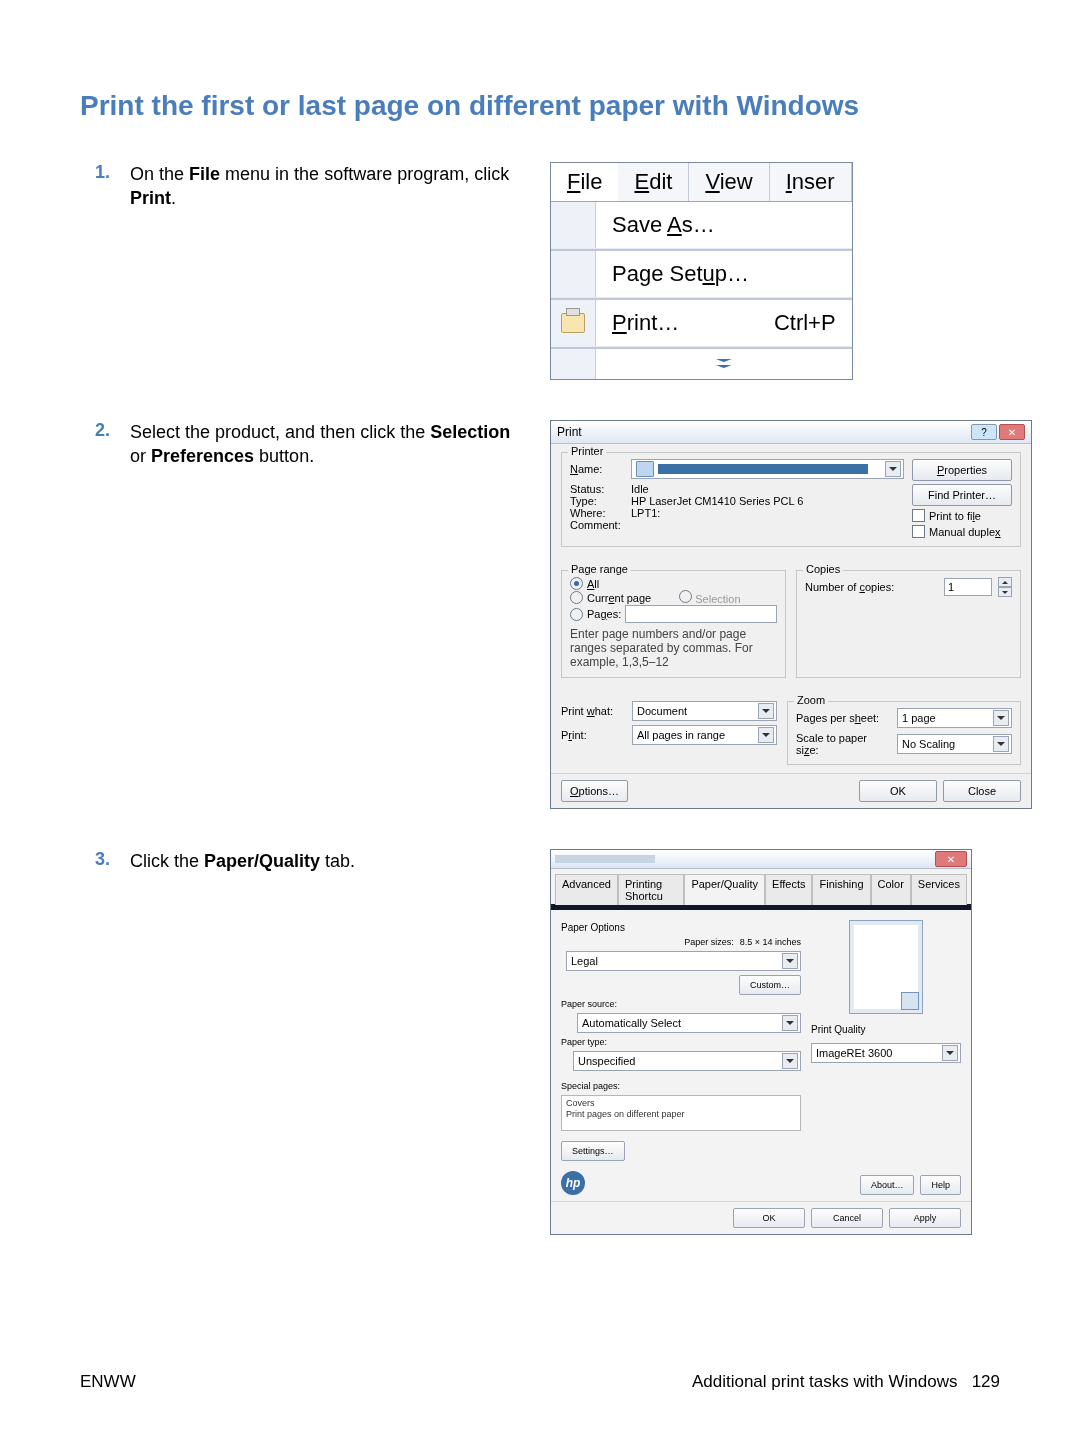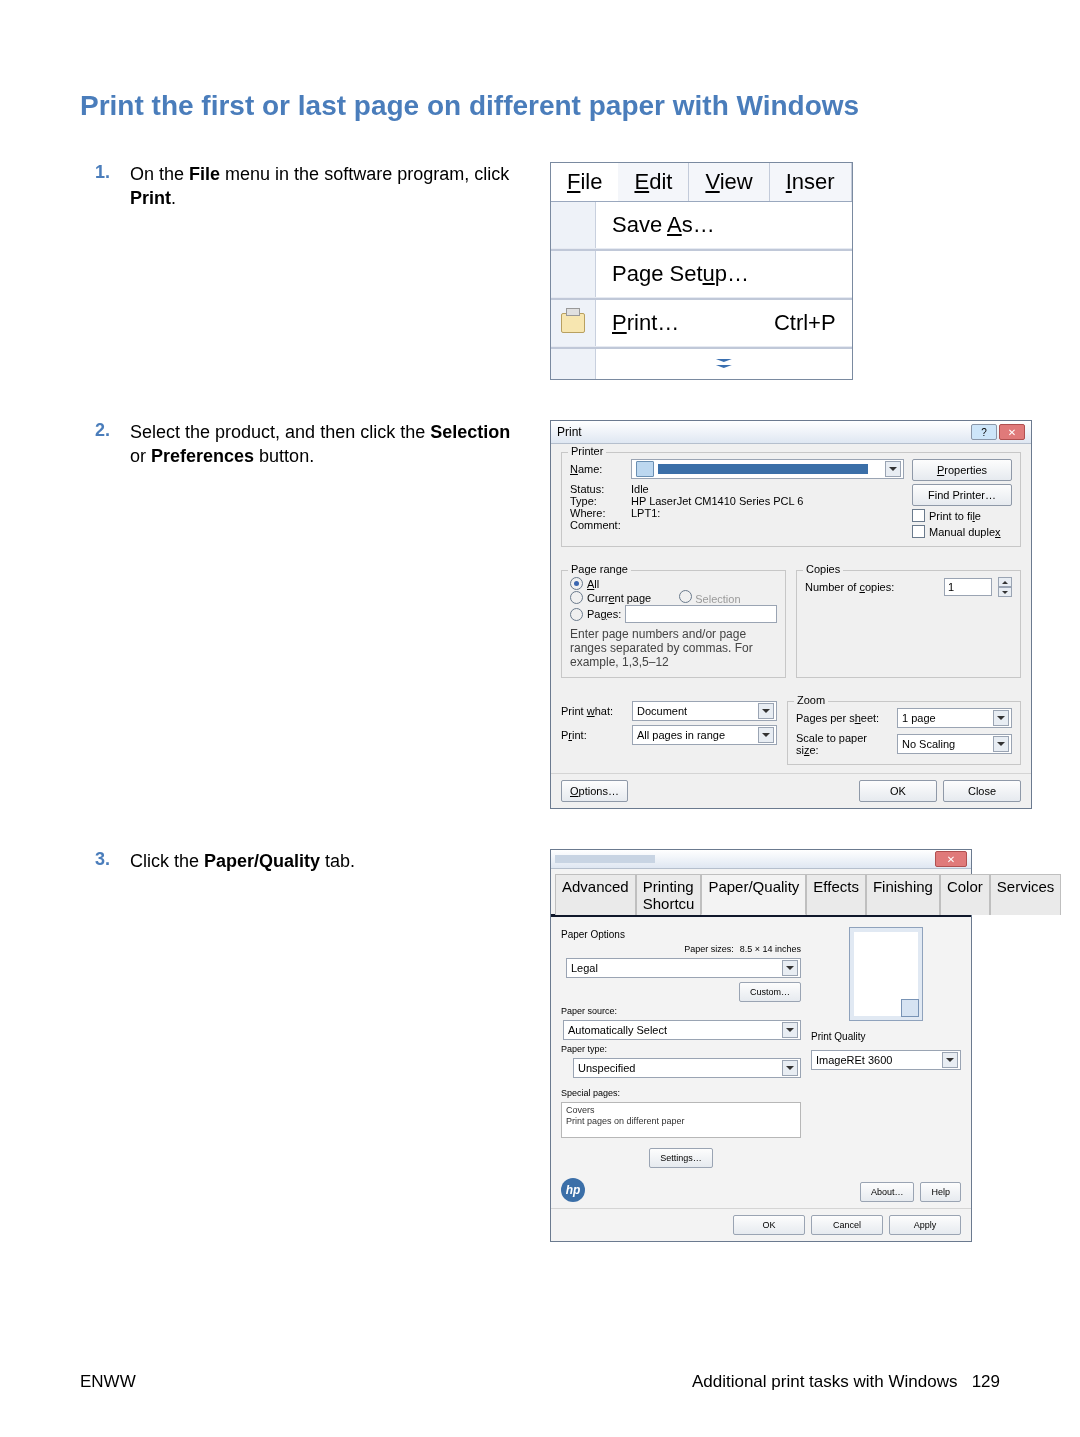--- a/index.html
+++ b/index.html
@@ -63,21 +63,21 @@
   .spin .dn::after{content:"";border-left:3px solid transparent;border-right:3px solid transparent;border-top:3px solid #333}
   .collate-ico{width:48px;height:30px;border:1px solid #b0b8c4;background:#fff;margin-right:4px;position:relative}
   .collate-ico::before{content:"";position:absolute;left:6px;top:4px;width:14px;height:20px;border:1px solid #9aa;background:#fff;box-shadow:3px -3px 0 #fff,3px -3px 0 1px #9aa}
   .tiny{font-size:12px;color:#444}
   .dis{color:#9a9a9a}
   .dlg-foot{display:flex;justify-content:space-between;padding:6px 10px;border-top:1px solid #d4d4d4}
 
   
   .pdlg{width:420px;border:1px solid #6b7a8f;font-family:"Tahoma","Segoe UI",sans-serif;background:#f3f3f3;font-size:10px;color:#000}
   .pdlg-title{height:18px;background:linear-gradient(#fff,#dfe7f2);border-bottom:1px solid #b5bfcd;display:flex;align-items:center;justify-content:space-between;padding:0 4px}
-  .tabs{display:flex;border-bottom:3px solid #0f172a;padding:4px 4px 0 4px;gap:0;font-size:15px}
+  .tabs{display:flex;border-bottom:6px solid #0f172a;padding:4px 4px 0 4px;gap:0;font-size:11px}
   .tabs .t{padding:3px 6px;border:1px solid #bfbfbf;border-bottom:none;background:#eaeaea;position:relative;top:1px}
   .tabs .t.active{background:#f3f3f3;border-bottom:1px solid #f3f3f3}
   .pbody{display:flex;gap:10px;padding:10px}
   .pbody .left{flex:1;display:flex;flex-direction:column;gap:4px}
   .pbody .rightc{width:150px;display:flex;flex-direction:column;gap:8px}
   .field-lbl{font-size:9px}
   .glbl{font-size:10px;margin-top:2px}
   .preview{width:72px;height:92px;border:1px solid #8fa2bc;background:#fff;align-self:center;position:relative;box-shadow:inset 0 0 0 4px #e1e9f3}
   .preview::after{content:"";position:absolute;bottom:3px;right:3px;width:16px;height:16px;border:1px solid #7893b5;background:#d6e3f2}
   .listbox{border:1px solid #b7b7b7;background:#fff;height:30px;padding:2px 4px;font-size:9px;color:#333;display:flex;flex-direction:column;justify-content:flex-start;gap:1px}
@@ -317,35 +317,35 @@
               <div class="row" style="justify-content:flex-end">
                   <span class="field-lbl">Paper sizes:</span>
                   <span class="field-lbl">8.5 × 14 inches</span>
                 </div>
               <div class="combo" style="margin-left:5px">
                   <span>Legal</span>
                   <span class="arr"></span>
                 </div>
               <div style="text-align:right"><span class="sm-btn">Custom…</span></div>
               <div class="field-lbl">Paper source:</div>
-              <div class="combo" style="margin-left:2px">
+              <div class="combo" style="margin-left:16px">
                   <span>Automatically Select</span>
                   <span class="arr"></span>
                 </div>
               <div class="field-lbl">Paper type:</div>
               <div class="combo" style="margin-left:12px">
                   <span>Unspecified</span>
                   <span class="arr"></span>
                 </div>
               <div class="field-lbl" style="margin-top:6px">Special pages:</div>
               <div class="listbox">
                 <div>Covers</div>
                 <div>Print pages on different paper</div>
               </div>
-              <div style="text-align:center;margin-top:6px"><span class="sm-btn">Settings…</span></div>
+              <div style="text-align:left;margin-top:6px"><span class="sm-btn">Settings…</span></div>
             </div>
             <div class="rightc">
               <div class="preview"></div>
               <div class="glbl">Print Quality</div>
               <div class="combo">
                   <span>ImageREt 3600</span>
                   <span class="arr"></span>
                 </div>
             </div>
           </div>

